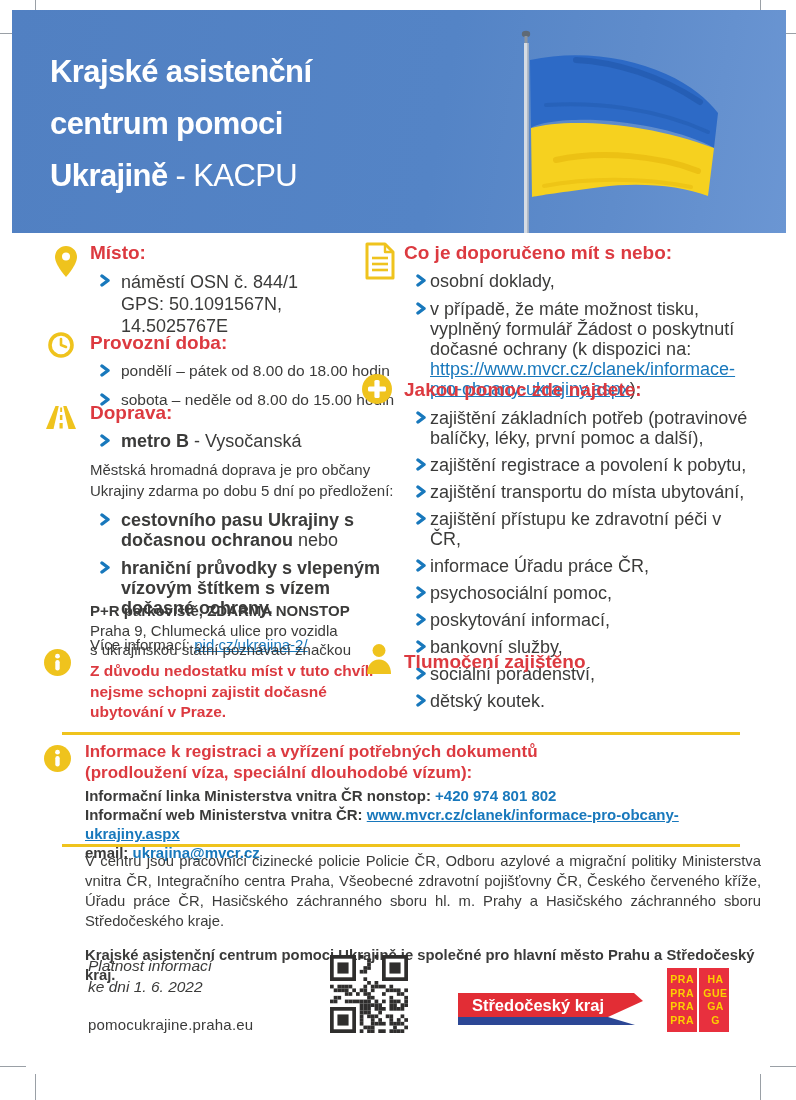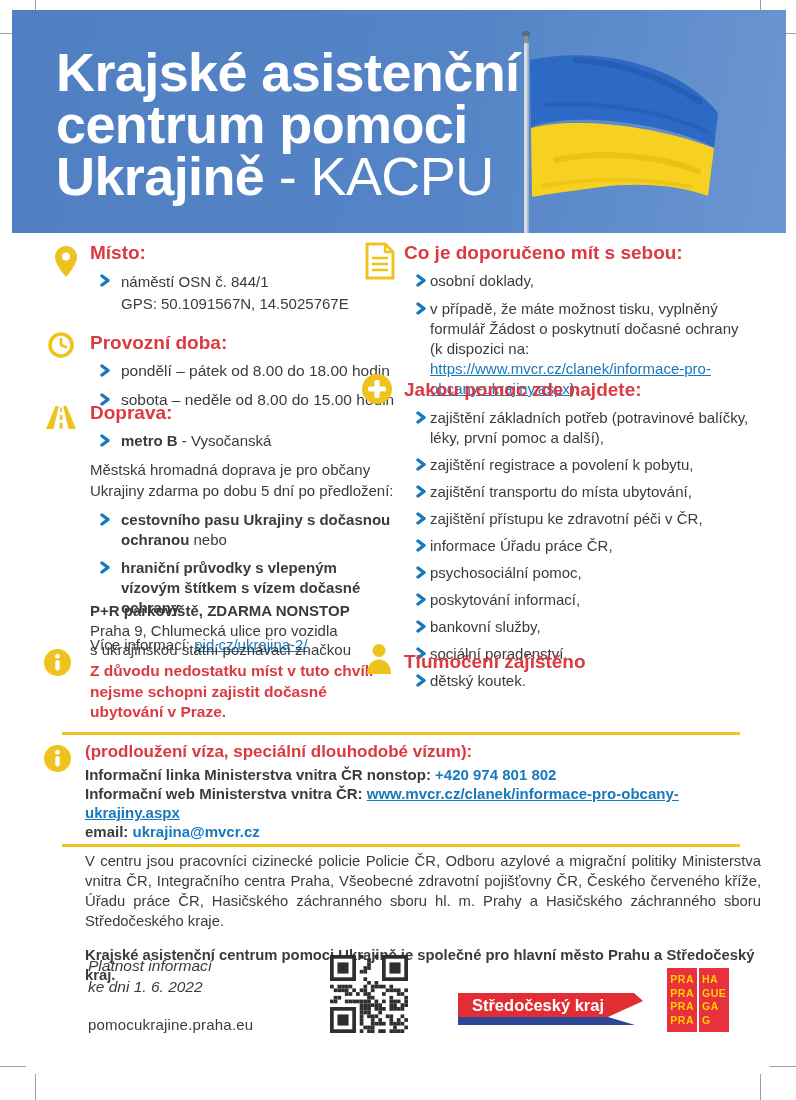--- a/index.html
+++ b/index.html
@@ -11,29 +11,29 @@
   .page{position:relative;width:796px;height:1100px;background:#fff;overflow:hidden;color:var(--ink)}
 
   
   .crop{position:absolute;background:#9aa0a6}
   .crop.v{width:1px;height:26px}
   .crop.h{height:1px;width:26px}
 
   
   .header{position:absolute;left:12px;top:10px;width:774px;height:223px;
     background:linear-gradient(100deg,#5180c2 0%,#5484c6 55%,#5f8ccb 78%,#6b96d3 100%);}
-  .title{position:absolute;left:44px;top:36px;font-size:54px;line-height:52px;font-weight:700;color:#fff;letter-spacing:-0.6px;white-space:nowrap}
+  .title{position:absolute;left:38px;top:36px;font-size:31px;line-height:52px;font-weight:700;color:#fff;letter-spacing:-0.6px;white-space:nowrap}
   .title .light{font-weight:400}
   .flag-svg{position:absolute;left:474px;top:0}
 
   
   .sec{position:absolute}
   .sec-head{color:var(--red);font-weight:700;font-size:19px;line-height:23px;margin-bottom:7px}
   .ico{position:absolute}
-  .li{display:flex;gap:11px;font-size:15px;line-height:20px;color:var(--ink);margin-bottom:8px}
+  .li{display:flex;gap:11px;font-size:18px;line-height:20px;color:var(--ink);margin-bottom:8px}
   .li.ind{margin-left:10px}
   .chev{flex:0 0 auto;margin-top:3px}
   .b{font-weight:700}
   .blue{color:var(--blue)}
   .link{color:var(--blue);text-decoration:underline;cursor:pointer}
   .wrap-any{overflow-wrap:anywhere}
 
   
   #sec-misto{left:90px;top:241px;width:300px}
   #sec-provozni{left:90px;top:331px;width:312px}
@@ -68,21 +68,21 @@
   
   #sec-validity{left:88px;top:955px;font-style:italic;font-size:15.5px;line-height:21px}
   #sec-website{left:88px;top:1016px;font-weight:400;font-size:15px;letter-spacing:0.2px}
   #qr{position:absolute;left:330px;top:955px;width:78px;height:78px}
   #logo-kraj{position:absolute;left:458px;top:990px;width:186px;height:42px}
   #logo-kraj .kraj-text{position:absolute;left:0;top:6px;width:160px;text-align:center;color:#fff;font-weight:700;font-size:16.5px}
   #logo-praha{position:absolute;left:667px;top:968px;width:62px;height:64px;display:flex;gap:2px;background:#fff}
   .praha-col{width:30px;background:#e8303e;padding-top:5px}
   .praha-col div{color:#fcd000;font-weight:700;font-size:10.5px;line-height:13.5px;letter-spacing:0.5px}
   .praha-col.l div{text-align:right;padding-right:3px}
-  .praha-col.r div{text-align:left;padding-left:3px}
+  .praha-col.r div{text-align:center;padding-left:3px}
 </style>
 </head>
 <body>
 
 <div class="page">
 
   <div class="crop v" style="left:35px;top:0"></div>
   <div class="crop h" style="left:0;top:33px"></div>
   <div class="crop v" style="left:760px;top:0"></div>
   <div class="crop h" style="left:770px;top:33px"></div>
@@ -206,21 +206,21 @@
     <circle cx="15" cy="15" r="15" fill="#efc31d"></circle>
     <rect x="12.4" y="6" width="5.2" height="18" rx="1.5" fill="#fff"></rect>
     <rect x="6" y="12.4" width="18" height="5.2" rx="1.5" fill="#fff"></rect>
   </svg>
   <svg class="ico" style="left:364px;top:643px" width="30" height="31" viewBox="0 0 30 31">
     <circle cx="15" cy="7.5" r="6.5" fill="#efc31d"></circle>
     <path d="M3,31 C3,22 8,16.5 15,16.5 C22,16.5 27,22 27,31 Z" fill="#efc31d"></path>
   </svg>
 
   <div class="sec" id="sec-bring">
-    <div class="sec-head">Co je doporučeno mít s sebou:</div>
+    <div class="sec-head">Co je doporučeno mít s nebo:</div>
     <div class="li">
       <svg class="chev" width="10" height="13" viewBox="0 0 10 13">
           <path d="M2,2 L8,6.5 L2,11" stroke="#1878bc" stroke-width="3.4" fill="none" stroke-linecap="round" stroke-linejoin="round"></path>
         </svg>
       <span>osobní doklady,</span>
     </div>
     <div class="li">
       <svg class="chev" width="10" height="13" viewBox="0 0 10 13">
           <path d="M2,2 L8,6.5 L2,11" stroke="#1878bc" stroke-width="3.4" fill="none" stroke-linecap="round" stroke-linejoin="round"></path>
         </svg>
@@ -296,20 +296,21 @@
 
   <div class="divider" id="divider1"></div>
   <div class="divider" id="divider2"></div>
 
   <svg class="ico" style="left:44px;top:745px" width="27" height="27" viewBox="0 0 27 27">
     <circle cx="13.5" cy="13.5" r="13.5" fill="#efc31d"></circle>
     <circle cx="13.5" cy="7.2" r="2.4" fill="#fff"></circle>
     <rect x="11.3" y="11" width="4.4" height="10.5" rx="2.2" fill="#fff"></rect>
   </svg>
   <div class="sec" id="sec-reg">
+    <div class="reg-head">Informace k registraci a vyřízení potřebných dokumentů</div>
     <div class="reg-head">(prodloužení víza, speciální dlouhodobé vízum):</div>
     <div class="reg-lines">
       <div class="reg-line"><span>Informační linka Ministerstva vnitra ČR nonstop: </span><b class="blue">+420 974 801 802</b></div>
       <div class="reg-line"><span>Informační web Ministerstva vnitra ČR: </span><a class="link">www.mvcr.cz/clanek/informace-pro-obcany-ukrajiny.aspx</a></div>
       <div class="reg-line"><span>email: </span><b class="blue">ukrajina@mvcr.cz</b></div>
     </div>
   </div>
 
   <div class="sec" id="sec-about">
     <div>V centru jsou pracovníci cizinecké policie Policie ČR, Odboru azylové a migrační politiky Ministerstva vnitra ČR, Integračního centra Praha, Všeobecné zdravotní pojišťovny ČR, Českého červeného kříže, Úřadu práce ČR, Hasičského záchranného sboru hl. m. Prahy a Hasičského záchranného sboru Středočeského kraje.</div>

